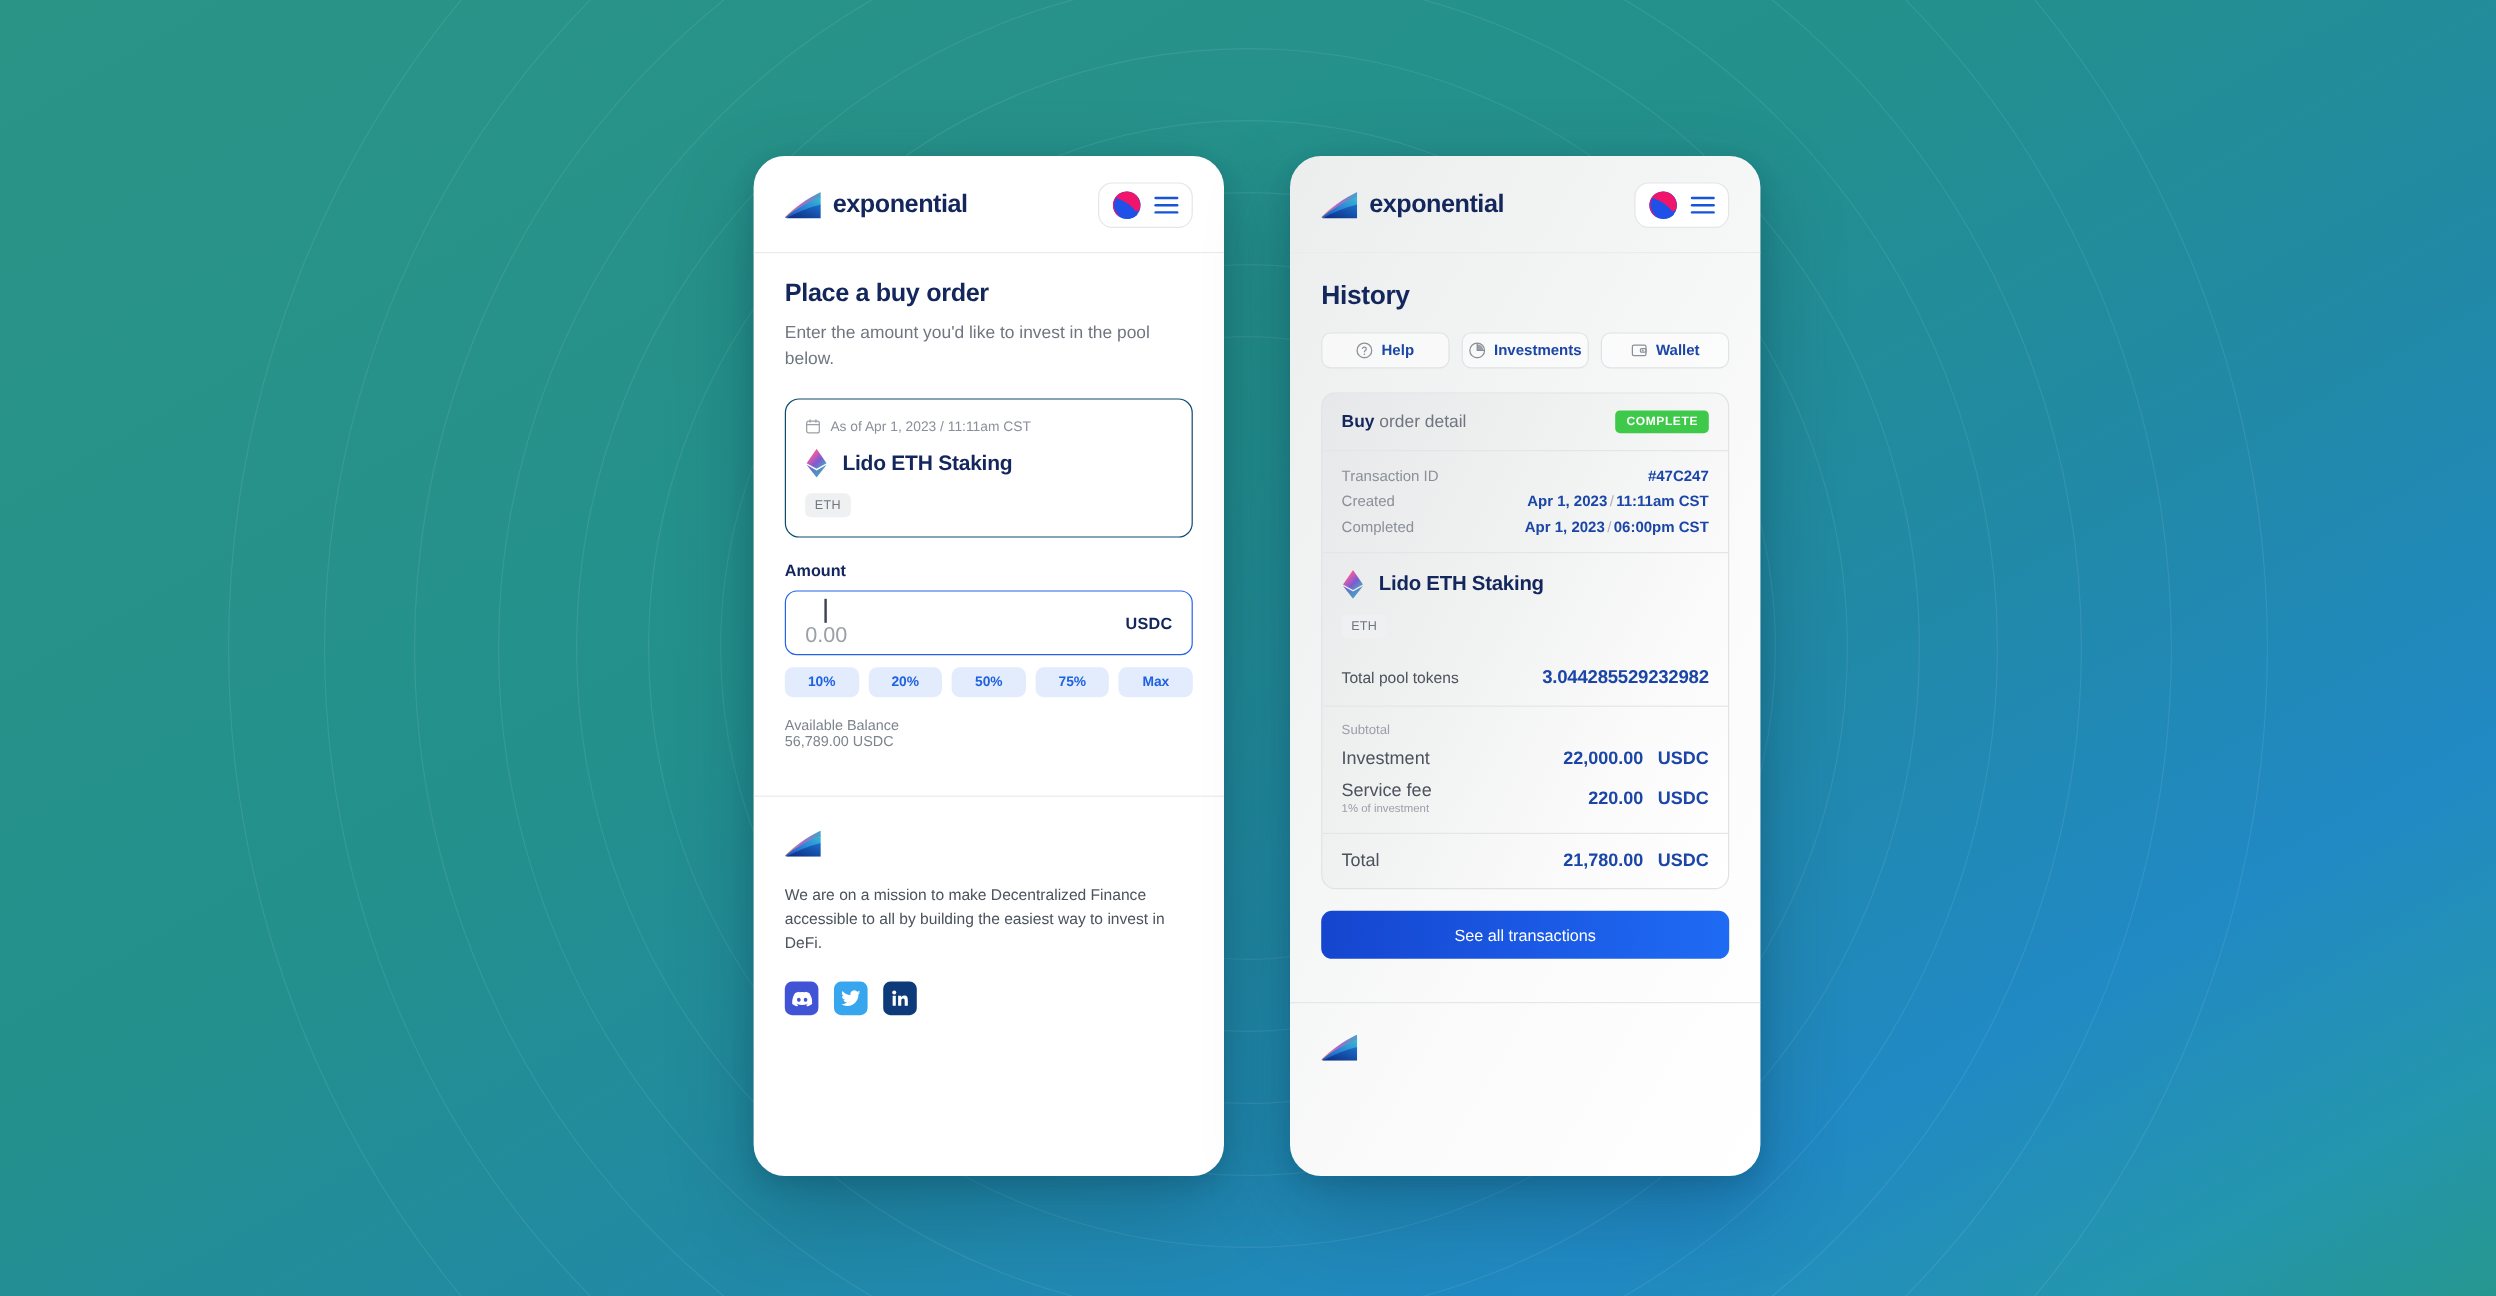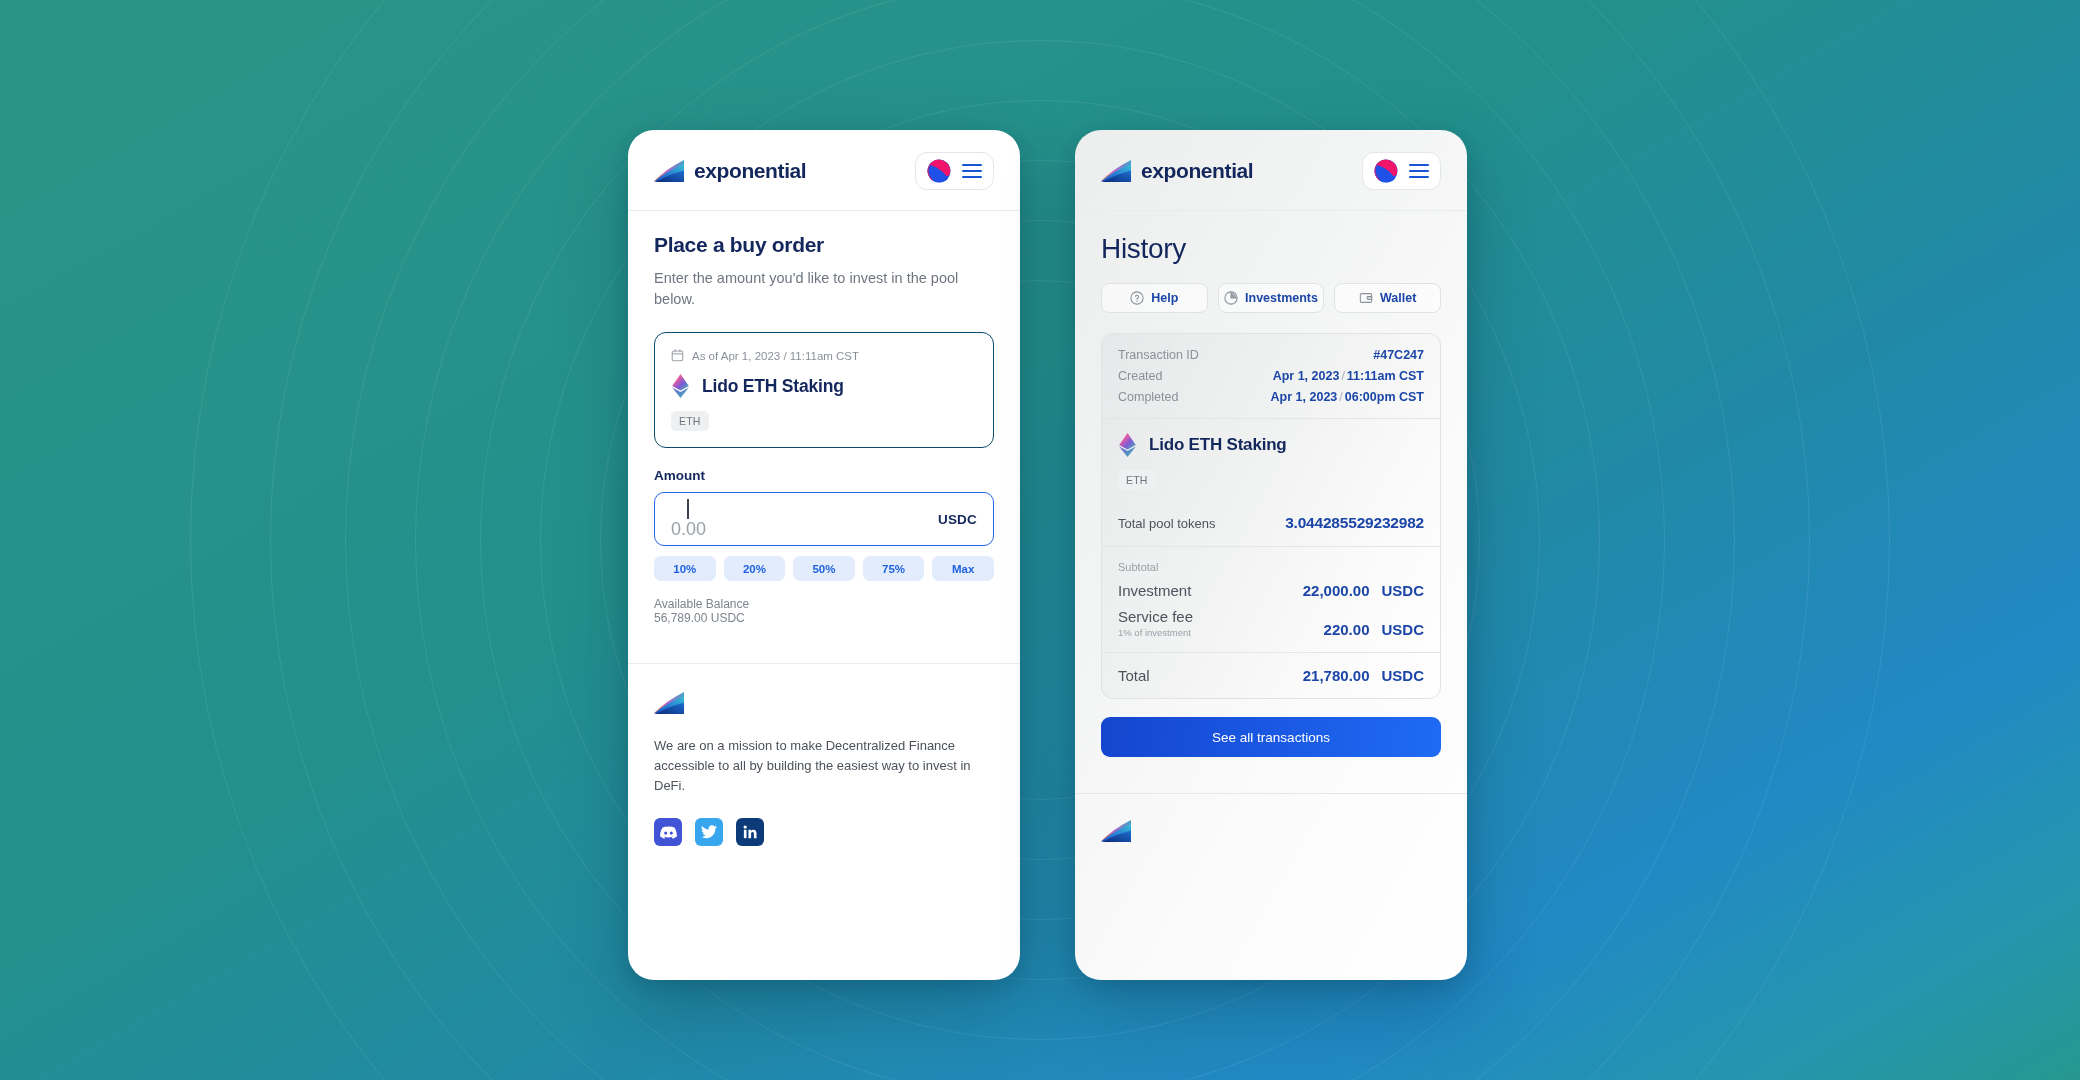--- a/index.html
+++ b/index.html
@@ -253,22 +253,22 @@
   .social {
     width: 28px; height: 28px;
     border-radius: 6px;
     display: flex; align-items: center; justify-content: center;
   }
   .social svg { display: block; }
 
   
   .hist-body { padding: 22px 26px 0 26px; }
   .hist-title {
-    font-size: 28px;
-    font-weight: normal;
+    font-size: 22px;
+    font-weight: bold;
     color: #14275c;
     letter-spacing: -0.3px;
   }
   .tabs-row {
     margin-top: 18px;
     display: flex;
     gap: 10px;
   }
   .tab-chip {
     flex: 1;
@@ -343,21 +343,21 @@
     align-items: baseline;
   }
   .tokens-row .k { font-size: 13px; color: #4c535c; }
   .tokens-row .v { font-size: 15.5px; color: #1b46a8; font-weight: bold; letter-spacing: -0.2px; }
 
   .sub-label { font-size: 11px; color: #9aa0a8; }
   .line-item {
     margin-top: 9px;
     display: flex;
     justify-content: space-between;
-    align-items: flex-end;
+    align-items: center;
   }
   .line-item .li-name { font-size: 15px; color: #4c535c; }
   .line-item .li-note { font-size: 9.5px; color: #9aa0a8; margin-top: 2px; }
   .li-val {
     font-size: 15px;
     color: #1b46a8;
     font-weight: bold;
     display: flex;
     gap: 12px;
   }
@@ -588,20 +588,27 @@
           <svg width="14" height="14" viewBox="0 0 16 16">
             <rect x="1.5" y="3" width="13" height="10" rx="1.6" fill="none" stroke="#8a9099" stroke-width="1.2"></rect>
             <rect x="9.2" y="6.4" width="5.3" height="3.3" rx="1" fill="none" stroke="#8a9099" stroke-width="1.2"></rect>
             <circle cx="11.5" cy="8.05" r="0.8" fill="#8a9099"></circle>
           </svg>
           <span class="tab-label">Wallet</span>
         </div>
       </div>
 
       <div class="detail-card">
+        <div class="detail-head">
+          <div class="detail-head-title">
+            <b>Buy</b>
+            <span>order detail</span>
+          </div>
+          <span class="status-badge">COMPLETE</span>
+        </div>
 
         <div class="detail-sect">
           <div class="kv">
             <span class="k">Transaction ID</span>
             <span class="v">#47C247</span>
           </div>
           <div class="kv">
             <span class="k">Created</span>
             <span class="v">
               <span>Apr 1, 2023</span><span class="sep">/</span><span>11:11am CST</span>

